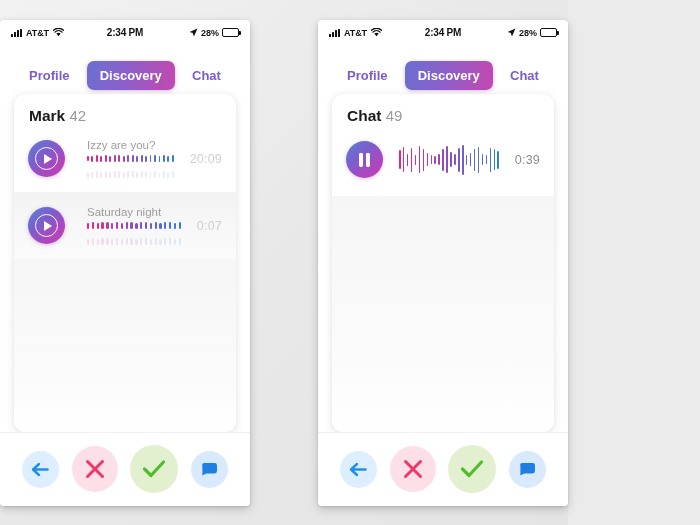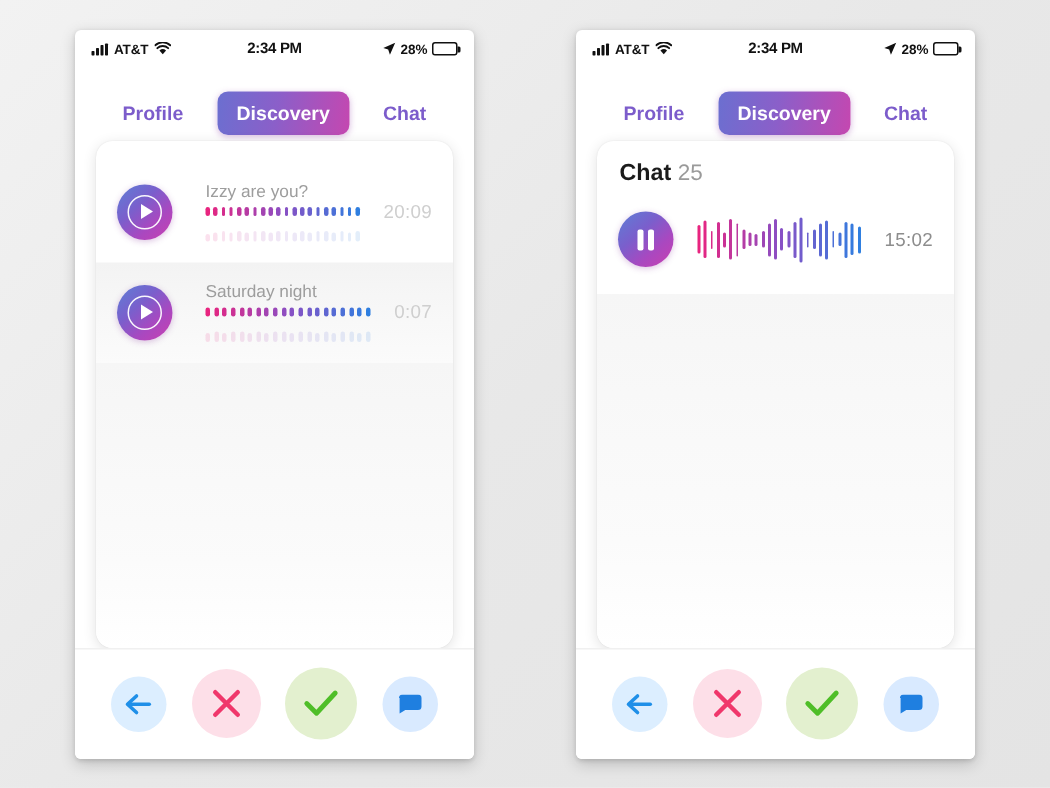--- a/index.html
+++ b/index.html
@@ -7,21 +7,21 @@
   body {
     width: 700px;
     height: 525px;
     background: #ebebeb;
     font-family: "Liberation Sans", sans-serif;
     overflow: hidden;
     position: relative;
   }
 
   .stage {
-    width: 700px;
+    width: 568px;
     height: 525px;
     display: flex;
     justify-content: center;
     align-items: center;
     gap: 68px;
     background: linear-gradient(135deg, #f2f2f2 0%, #e8e8e8 50%, #e4e4e4 100%);
   }
 
   
   .phone {
@@ -313,20 +313,24 @@
     <div class="tabbar">
       <div class="tab">Profile</div>
       <div class="tab active">Discovery</div>
       <div class="tab">Chat</div>
     </div>
 
     <div class="card-wrap">
       <div class="card">
 
         <div class="card-head">
+          <div class="name-line">
+            <span>Mark</span>
+            <span class="age">42</span>
+          </div>
         </div>
 
         <div class="audio-row">
           <div class="playbtn">
             <span class="glyph-circle">
                 <span class="tri"></span>
               </span>
           </div>
           <div class="wave-col">
             <div class="wave-label">Izzy are you?</div>
@@ -507,21 +511,21 @@
       <div class="tab active">Discovery</div>
       <div class="tab">Chat</div>
     </div>
 
     <div class="card-wrap">
       <div class="card">
 
         <div class="card-head">
           <div class="name-line">
             <span>Chat</span>
-            <span class="age">25</span>
+            <span class="age">49</span>
           </div>
         </div>
 
         <div class="audio-row" style="padding-bottom:18px;padding-top:8px;">
           <div class="playbtn">
             <span class="pause">
                 <i></i>
                 <i></i>
               </span>
           </div>
@@ -548,21 +552,21 @@
                 <b style="background: rgb(99, 100, 208); height: 13px;"></b>
                 <b style="background: rgb(91, 104, 211); height: 22px;"></b>
                 <b style="background: rgb(84, 108, 213); height: 26px;"></b>
                 <b style="background: rgb(76, 112, 215); height: 11px;"></b>
                 <b style="background: rgb(69, 115, 217); height: 9px;"></b>
                 <b style="background: rgb(62, 119, 220); height: 24px;"></b>
                 <b style="background: rgb(54, 123, 222); height: 21px;"></b>
                 <b style="background: rgb(47, 127, 224); height: 18px;"></b>
               </div>
           </div>
-          <div class="duration strong">15:02</div>
+          <div class="duration strong">0:39</div>
         </div>
 
         <div class="card-filler"></div>
       </div>
     </div>
 
     <div class="actionbar">
       <div class="act act-back">
         <span class="ico-arrow">
           <svg width="19" height="15" viewBox="0 0 19 15">

